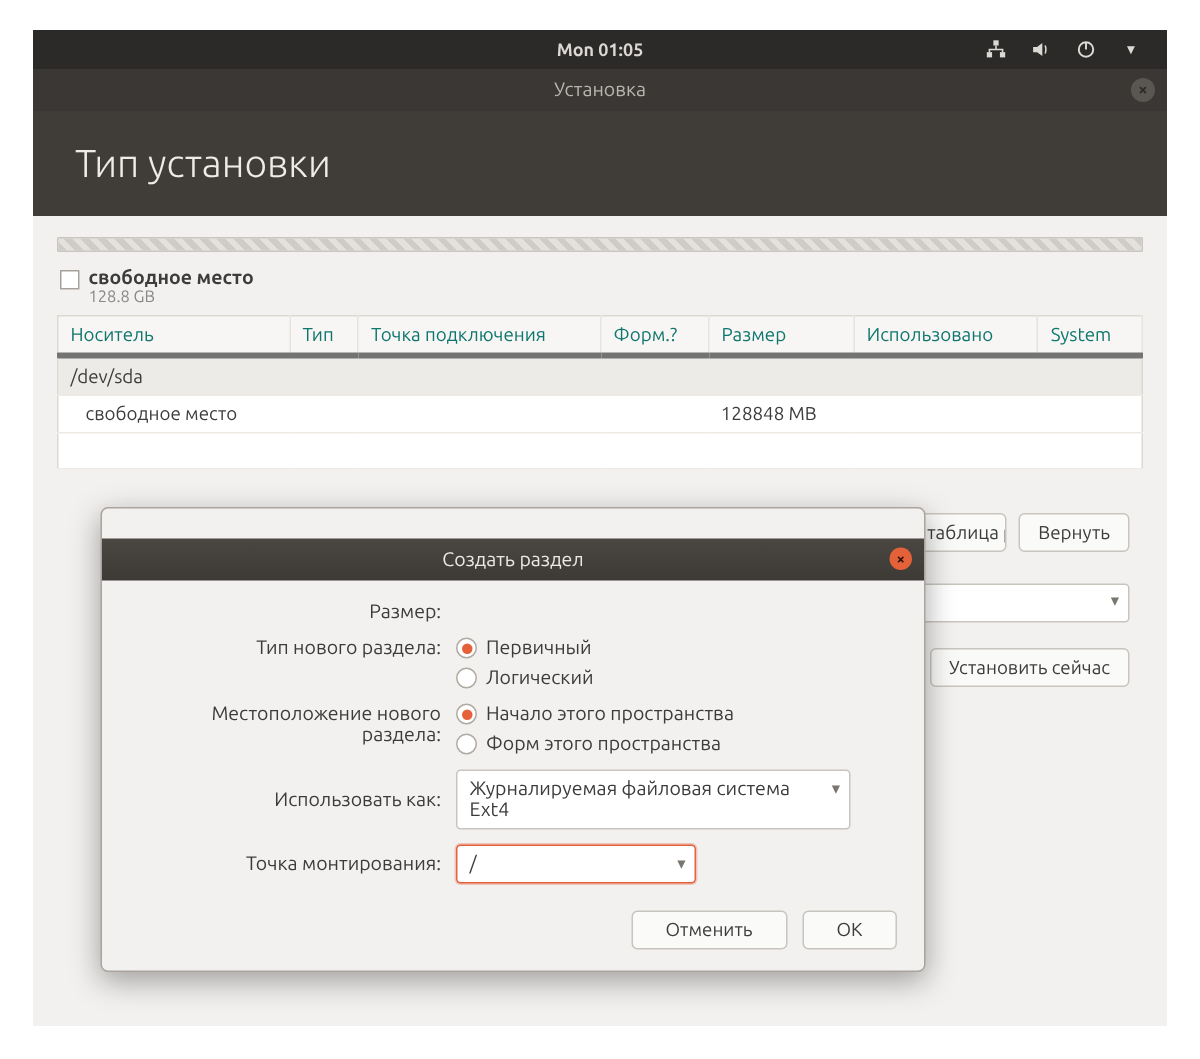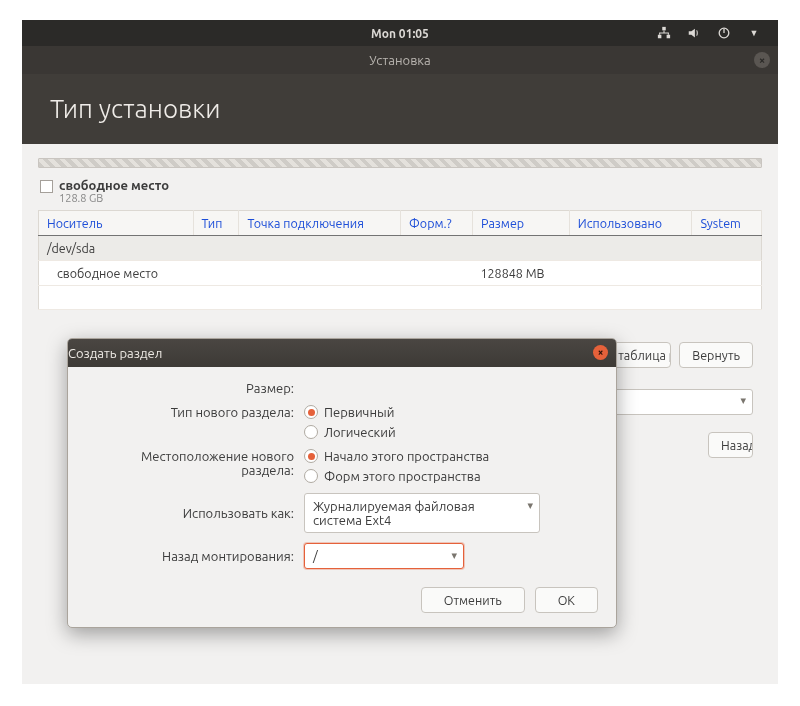--- a/index.html
+++ b/index.html
@@ -96,25 +96,25 @@
   table.disk {
     width:100%;
     border-collapse: collapse;
     background:#fff;
     border:1px solid #dcd8d2;
     font-size:12.5px;
   }
   table.disk th {
     text-align:left;
     font-weight:400;
-    color:#1d4ed8;
+    color:#0f766e;
     padding:5px 8px;
     border-right:1px solid #e6e2dc;
     background:#f7f6f4;
-    border-bottom:1px solid #737373;
+    border-bottom:4px solid #737373;
   }
   table.disk td {
     padding:5px 8px;
     border-bottom:1px solid #eee9e3;
   }
   .row-sda td { background:#ecebe8; }
   .row-free td:first-child { padding-left:18px; }
   .hidden-buttons {
     position:absolute;
     right:25px;
@@ -166,23 +166,24 @@
     background:#f2f1f0;
     border:1px solid #aaa49c;
     border-radius:5px;
     box-shadow: 0 6px 20px rgba(0,0,0,.35);
     overflow:hidden;
   }
   .dialog .titlebar {
     height:28px;
     background: linear-gradient(#4a4642,#3d3a36);
     color:#ece8e3;
-    display:flex; align-items:center; justify-content:flex-start;
+    display:flex; align-items:center; justify-content:center;
     font-size:13px;
     position:relative;
+    margin-top:20px;
   }
   .dialog .titlebar .dclose {
     position:absolute; right:8px; top:6px;
     width:15px; height:15px; border-radius:50%;
     background:#e5613a;
     display:flex; align-items:center; justify-content:center;
     color:#2b1008; font-size:10px; font-weight:bold;
   }
   .dialog .body {
     padding: 14px 18px 14px 18px;
@@ -248,21 +249,21 @@
     background:#fff;
     position:relative;
     font-size:13px;
     min-width:150px;
   }
   .select::after {
     content:"▾";
     position:absolute; right:6px; top:5px;
     color:#7a756e; font-size:11px;
   }
-  .select.wide { width:236px; }
+  .select.wide { width:263px; }
   .select.hl { border-color:#e5613a; box-shadow:0 0 0 1px rgba(229,97,58,.3); }
   .dlg-buttons {
     display:flex; justify-content:flex-end;
     gap:10px; margin-top:18px;
   }
   .dlg-buttons .hbtn { padding:5px 22px; }
   svg { display:block; }
 </style>
 </head>
 <body>
@@ -353,20 +354,21 @@
       <div class="hbtn" style="width:105px; overflow:hidden; direction:ltr; text-align:right;">Новая таблица разделов...</div>
       <div class="hbtn">Вернуть</div>
     </div>
 
     <div class="device-row">
       <div class="dropdown"></div>
     </div>
 
     <div class="bottom-nav">
       <div class="hbtn" style="width:45px; overflow:hidden; text-align:right;">Назад</div>
+      <div class="hbtn">Установить сейчас</div>
     </div>
   </div>
 
   <div class="dialog">
     <div class="titlebar">
       <span>Создать раздел</span>
       <span class="dclose">×</span>
     </div>
     <div class="body">
 
@@ -409,21 +411,21 @@
       <div class="formrow">
         <div class="flabel">Использовать как:</div>
         <div class="fcontrol">
           <div class="select wide">
             <span>Журналируемая файловая система Ext4</span>
           </div>
         </div>
       </div>
 
       <div class="formrow">
-        <div class="flabel">Назад монтирования:</div>
+        <div class="flabel">Точка монтирования:</div>
         <div class="fcontrol">
           <div class="select hl" style="width:160px;">
             <span>/</span>
           </div>
         </div>
       </div>
 
       <div class="dlg-buttons">
         <div class="hbtn">Отменить</div>
         <div class="hbtn">OK</div>

